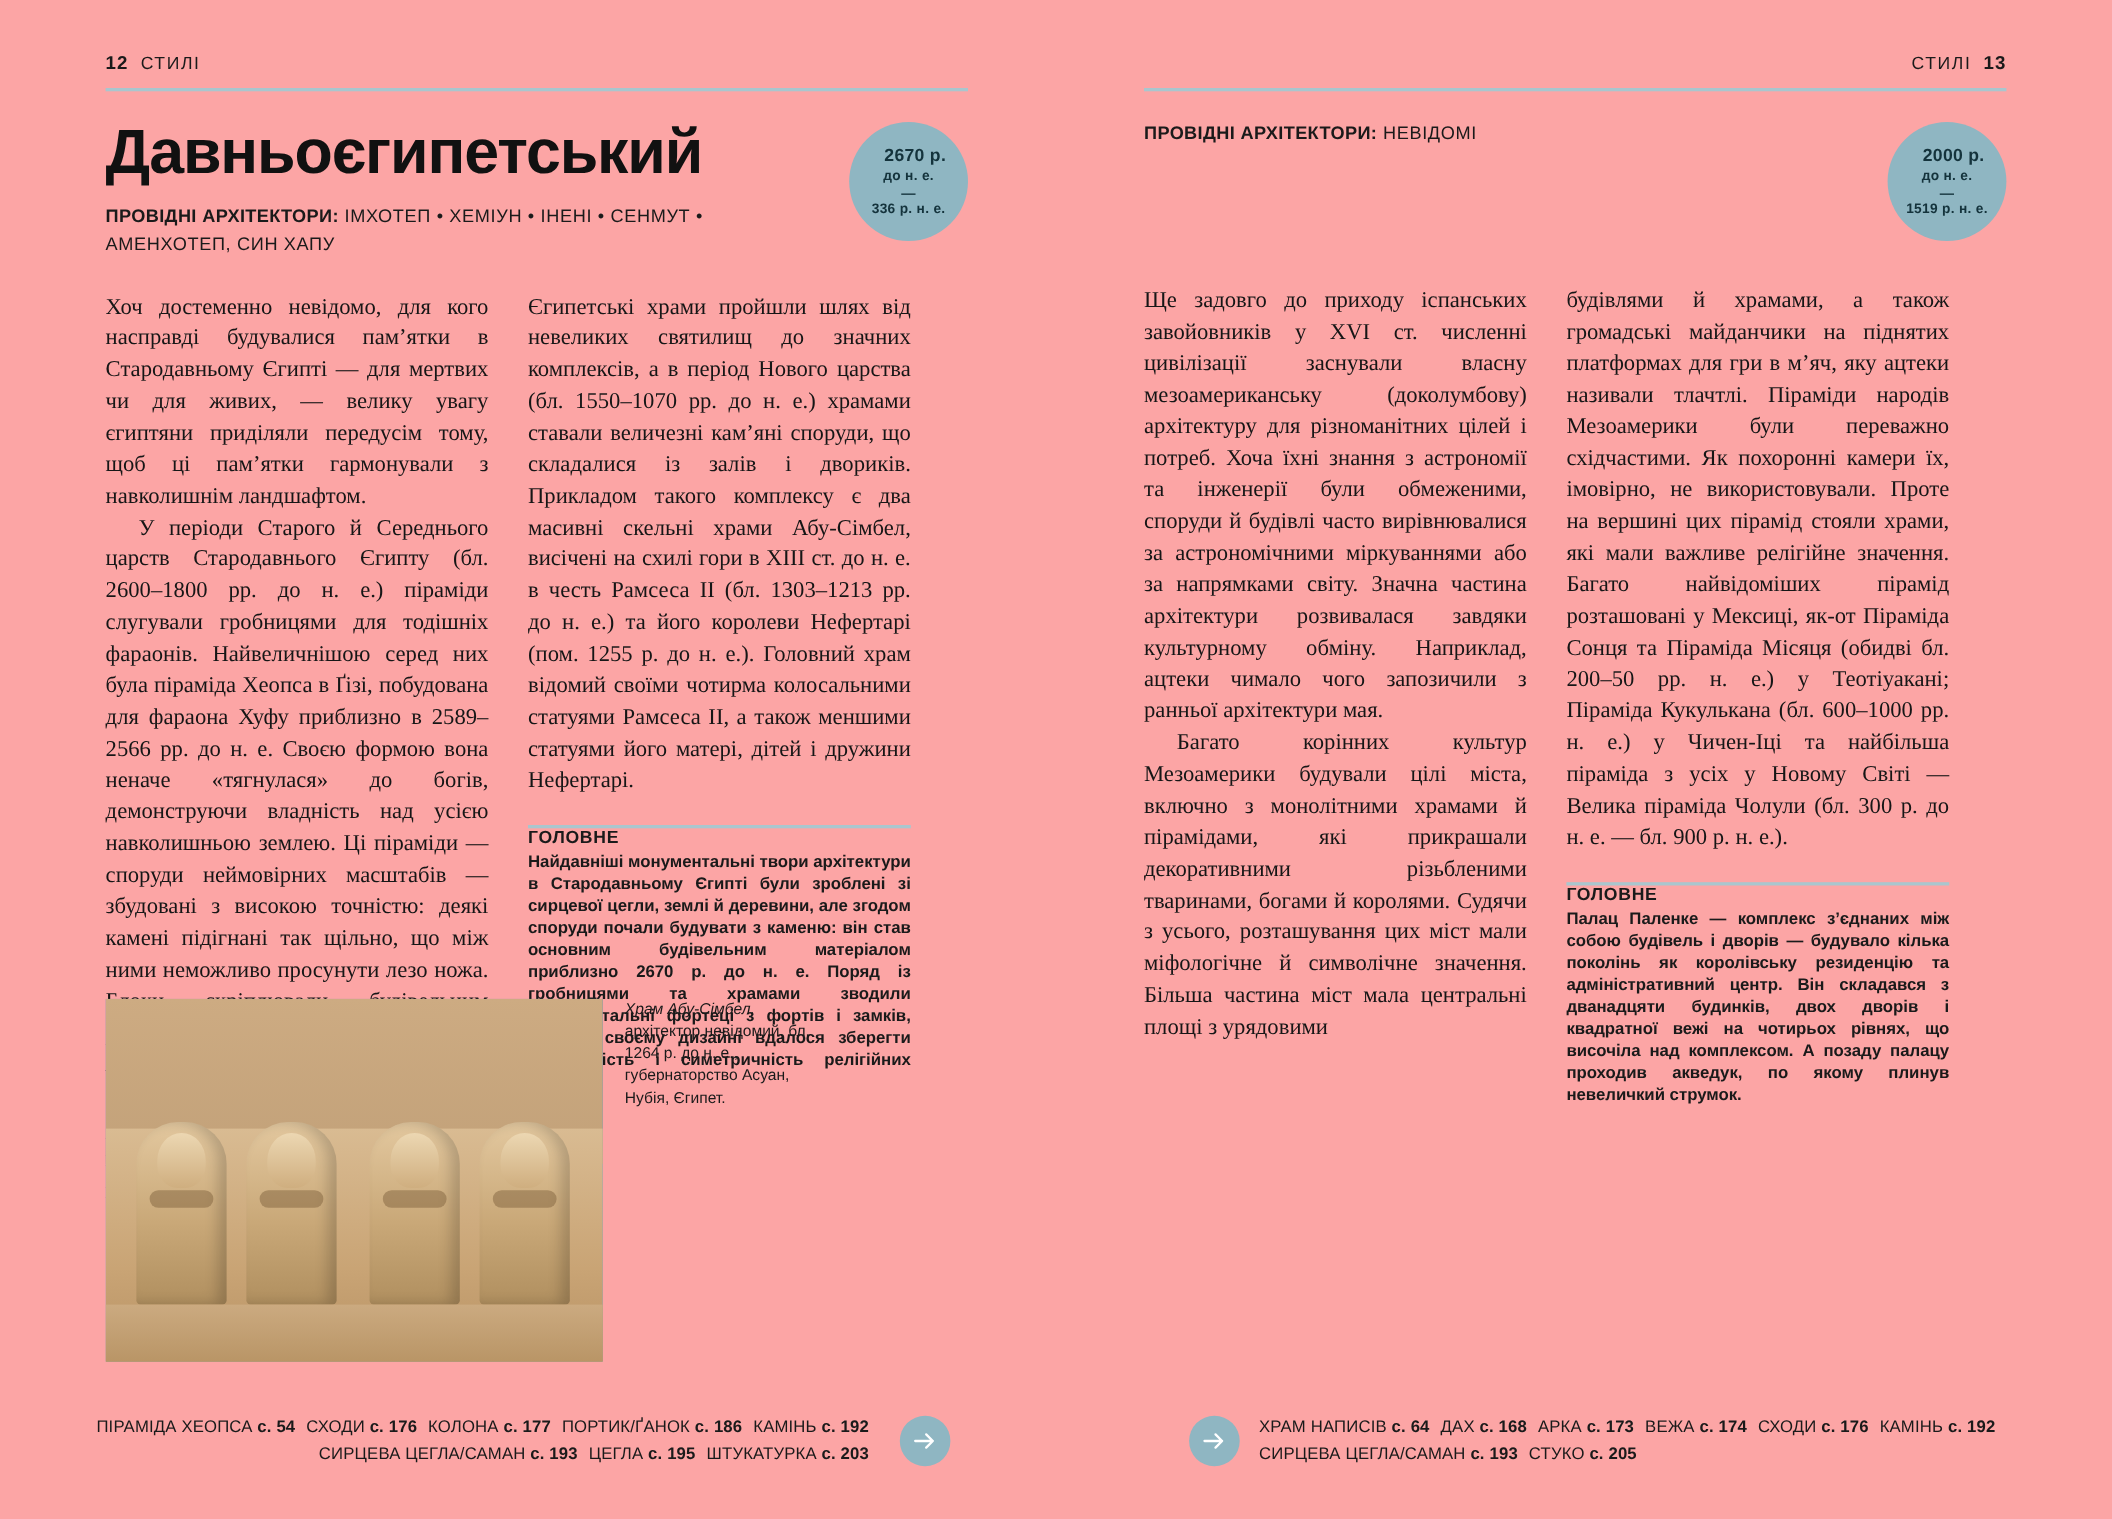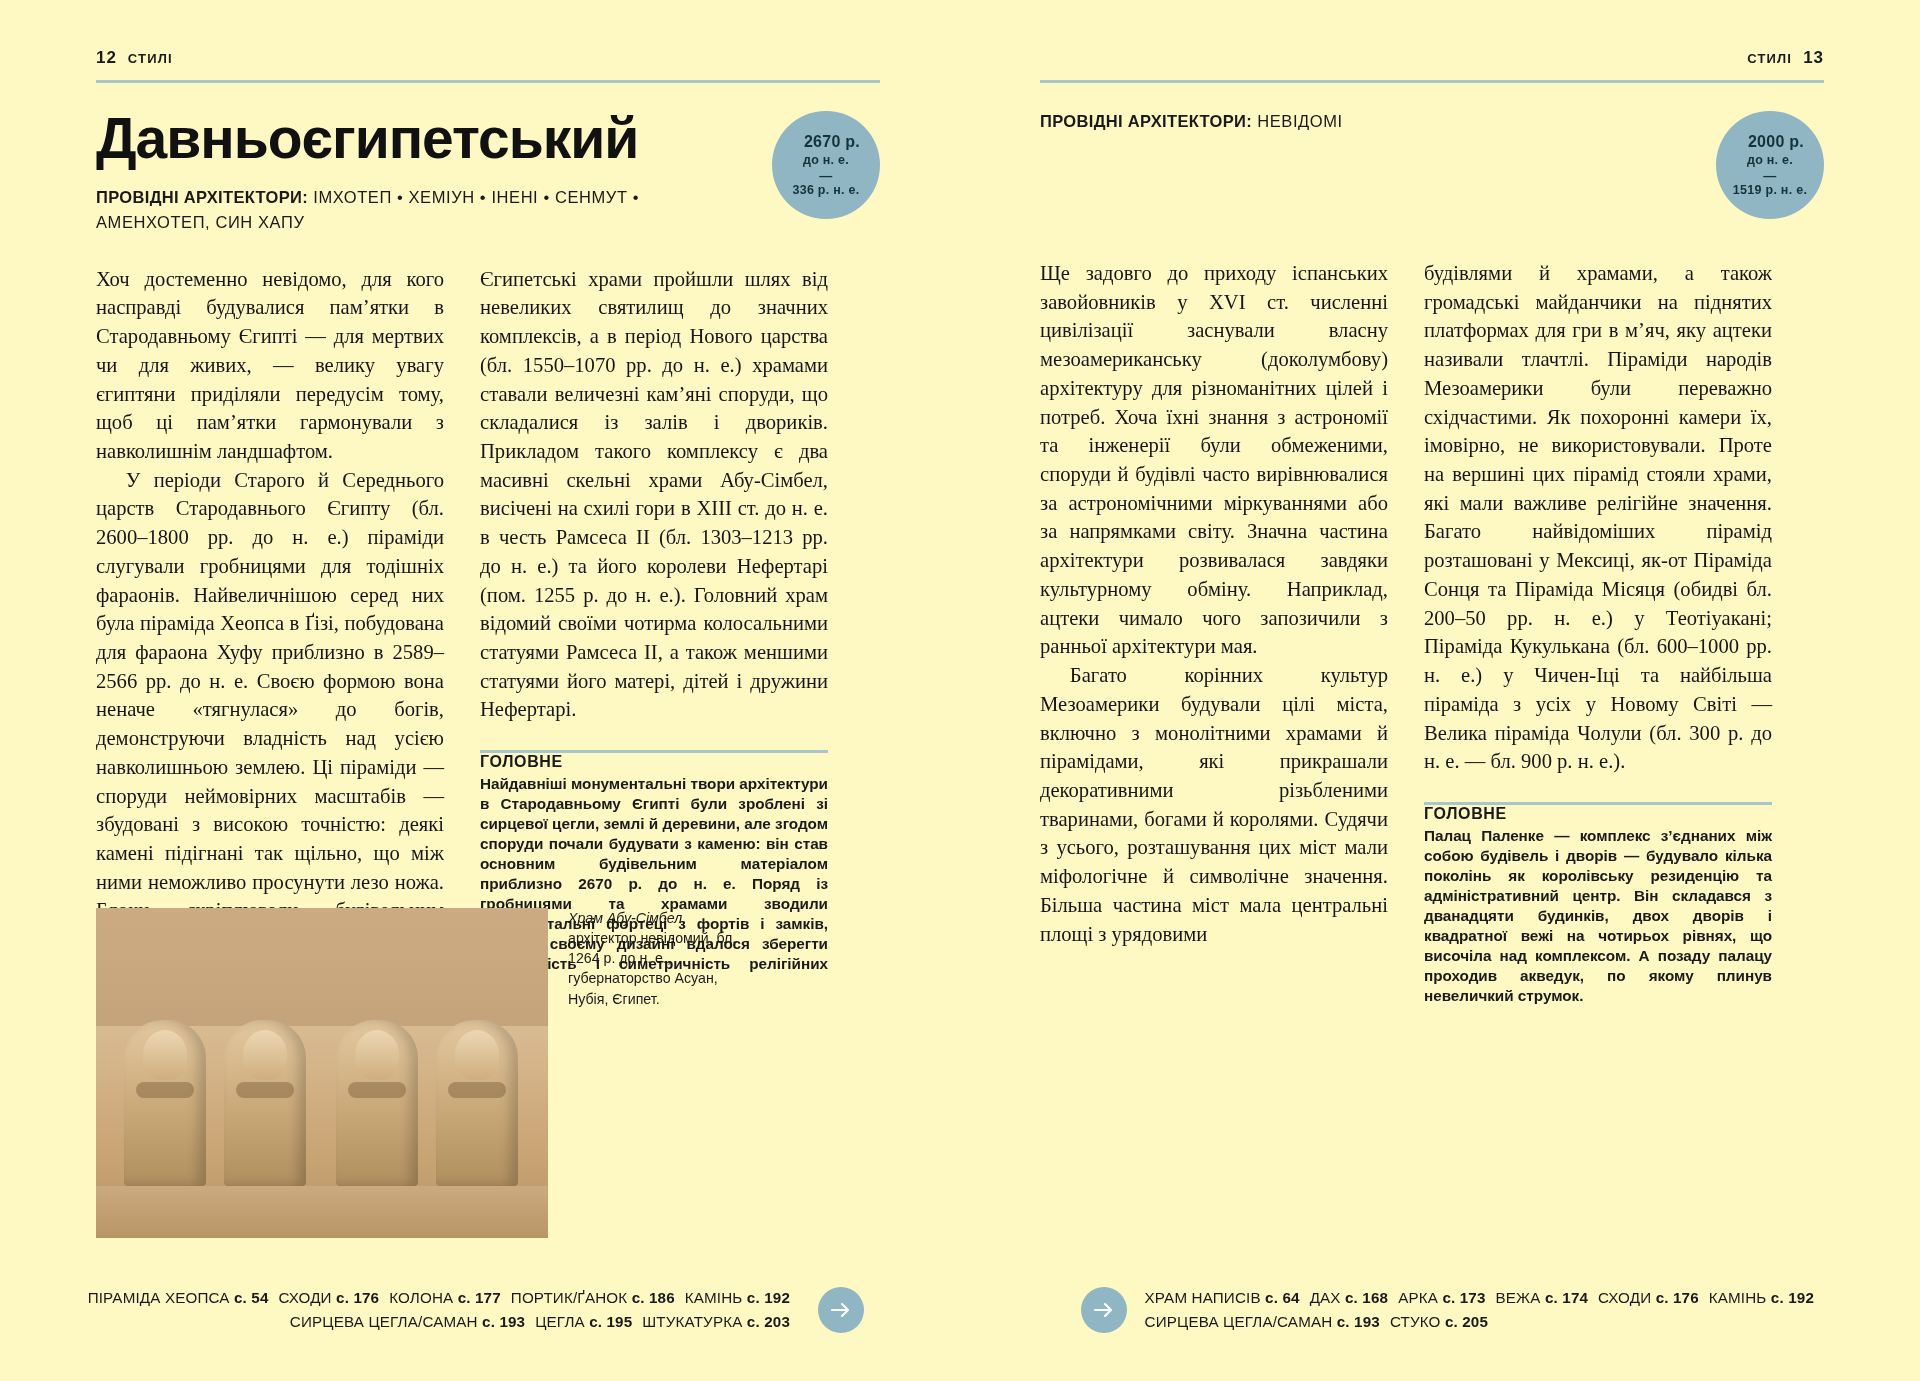--- a/index.html
+++ b/index.html
@@ -18,21 +18,21 @@
   .spread {
     position: absolute;
     inset: 0;
     display: flex;
     background: #ffffff;
   }
   .page {
     position: relative;
     width: 960px;
     height: 1381px;
-    background: #fef9c3;
+    background: #fca5a5;
     box-sizing: border-box;
   }
   .page-left  { padding: 48px 80px 0 96px; }
   .page-right { padding: 48px 96px 0 80px; }
 
   
   .runhead {
     display: flex;
     align-items: baseline;
     font-family: "Liberation Sans", sans-serif;
@@ -40,22 +40,22 @@
     letter-spacing: 0.06em;
     color: #1a1a1a;
     height: 22px;
   }
   .runhead.right { justify-content: flex-end; }
   .runhead .folio {
     font-weight: bold;
     font-size: 17px;
   }
   .runhead .label {
-    font-weight: bold;
-    font-size: 13px;
+    font-weight: normal;
+    font-size: 16px;
     letter-spacing: 0.09em;
   }
   .runhead.left .label { margin-left: 11px; }
   .runhead.right .folio { margin-left: 11px; }
 
   .rule {
     height: 3px;
     background: #a9c6ce;
     margin-top: 10px;
   }

